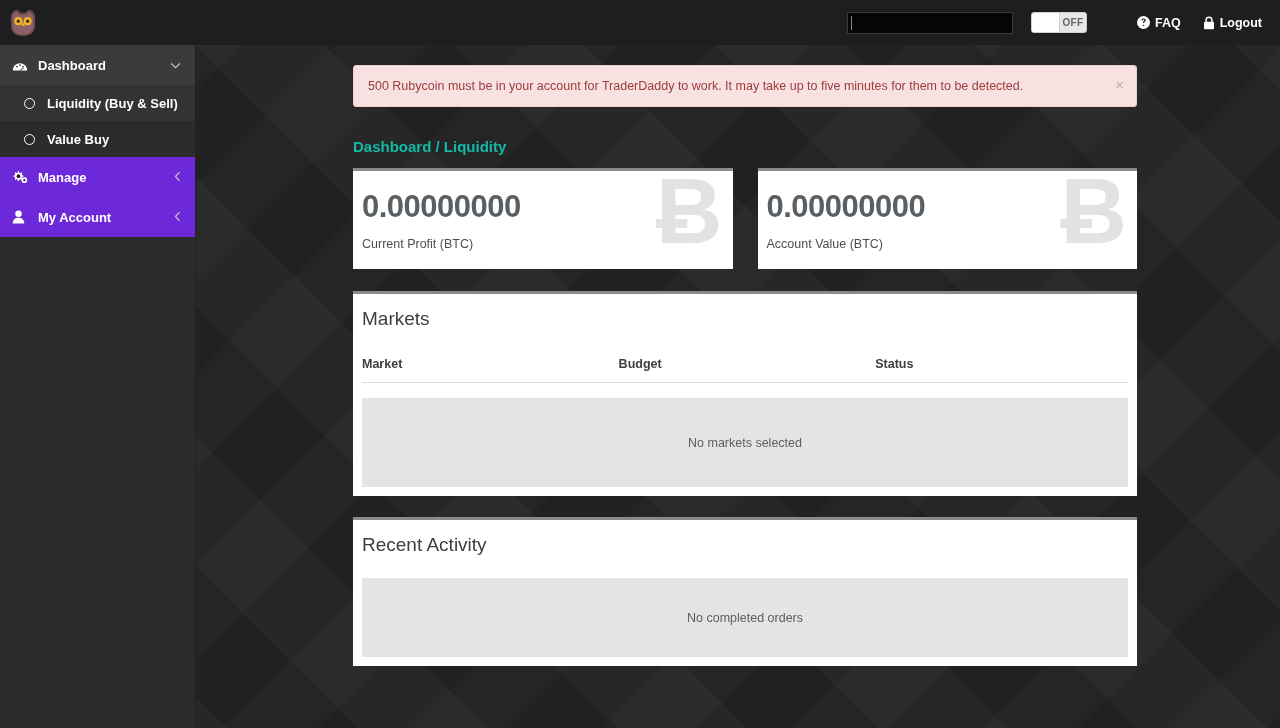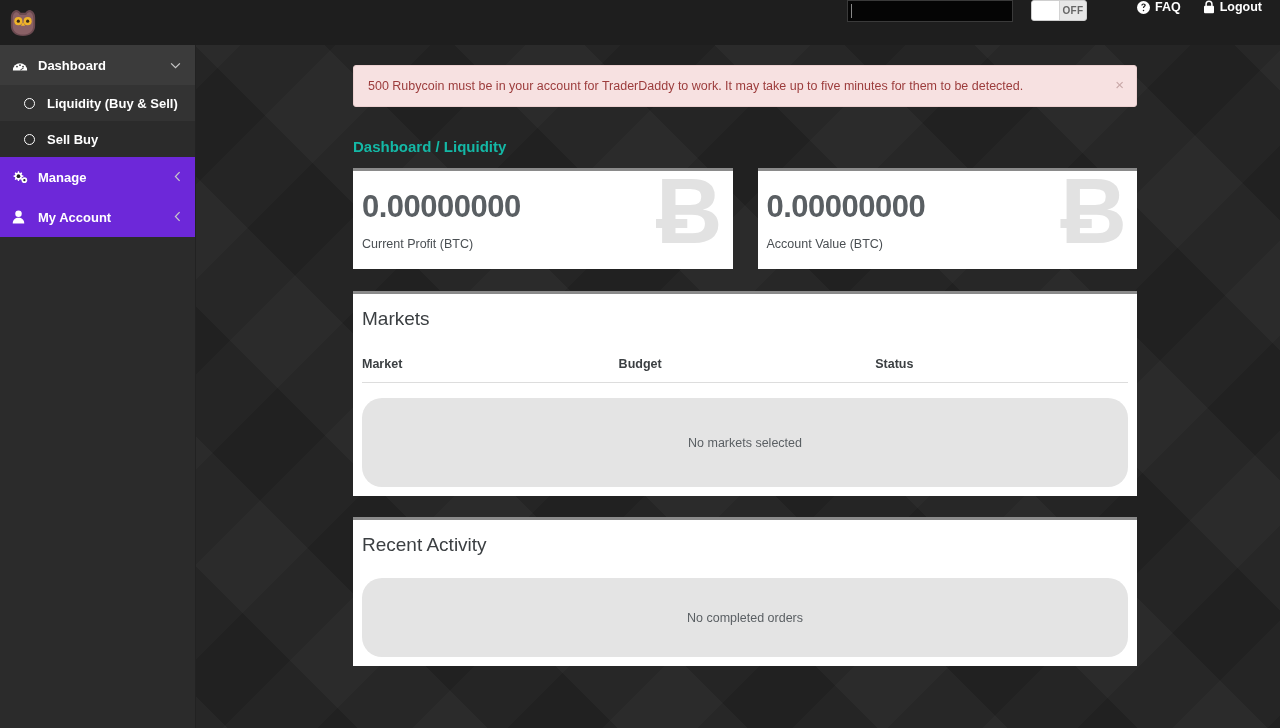--- a/index.html
+++ b/index.html
@@ -51,21 +51,21 @@
     flex: none;
   }
   .owl {
     width: 30px; height: 28px;
     position: relative;
     display: block;
   }
   #topbar-right {
     margin-left: auto;
     display: flex;
-    align-items: flex-start;
+    align-items: center;
     gap: 0;
     padding-right: 18px;
     height: 45px;
   }
   #redacted-field {
     width: 166px;
     height: 22px;
     background: #050505;
     border: 1px solid #3a3a3a;
     position: relative;
@@ -290,21 +290,20 @@
   .tbl-head .c3 { width: 33%; }
   .empty-state {
     background: #e4e4e4;
     height: 89px;
     display: flex;
     align-items: center;
     justify-content: center;
     color: #5a5f63;
     font-size: 12.5px;
     margin-top: 15px;
-    border-radius: 20px;
   }
   #recent-activity .empty-state { margin-top: 12px; height: 79px; }
   #recent-activity .panel-title { margin-bottom: 22px; }
 </style>
 </head>
 <body>
 
 <div id="bg-pattern"></div>
 
 <div id="topbar">
@@ -377,21 +376,21 @@
   </div>
 
   <div class="nav-sub active">
     <span class="circle"></span>
     <span>Liquidity (Buy &amp; Sell)</span>
   </div>
 
 
   <div class="nav-sub">
     <span class="circle"></span>
-    <span>Sell Buy</span>
+    <span>Value Buy</span>
   </div>
 
   <div class="nav-section-head collapsed">
     <span class="ico">
       <svg width="16" height="14" viewBox="0 0 18 16">
         <path d="M6.6 1.4 7.9 1.4 8.2 3.0 9.3 3.5 10.7 2.7 11.6 3.6 10.8 5.0 11.3 6.1 12.9 6.4 12.9 7.7 11.3 8.0 10.8 9.1 11.6 10.5 10.7 11.4 9.3 10.6 8.2 11.1 7.9 12.7 6.6 12.7 6.3 11.1 5.2 10.6 3.8 11.4 2.9 10.5 3.7 9.1 3.2 8.0 1.6 7.7 1.6 6.4 3.2 6.1 3.7 5.0 2.9 3.6 3.8 2.7 5.2 3.5 6.3 3.0Z" fill="#ffffff"></path>
         <circle cx="7.25" cy="7.05" r="2.1" fill="#232323"></circle>
         <circle cx="14" cy="11.6" r="3.2" fill="#ffffff"></circle>
         <circle cx="14" cy="11.6" r="1.3" fill="#232323"></circle>
       </svg>

